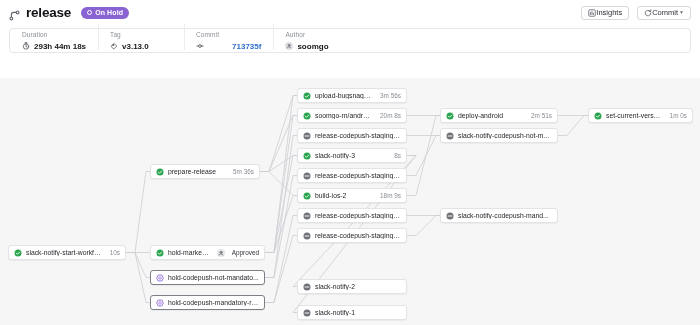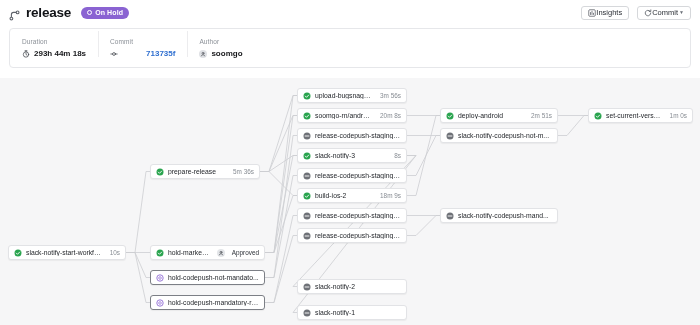--- a/index.html
+++ b/index.html
@@ -34,21 +34,21 @@
   .btn{
     display:inline-flex;align-items:center;
     height:14px;padding:0 6px;border:1px solid #d6d8db;border-radius:3px;
     background:#fff;font-size:7.5px;color:#2b2f36;white-space:nowrap;
   }
   .btn svg{width:8px;height:8px;display:block;color:#4a4f57;}
   .caret{font-size:5px;line-height:1;color:#6b7078;margin-left:1px;}
 
   
   .meta{
-    position:absolute;left:9px;top:28px;width:682px;height:40px;
+    position:absolute;left:9px;top:28px;width:682px;height:25px;
     border:1px solid #e6e7ea;border-radius:4px;background:#fff;
     display:flex;align-items:center;box-sizing:border-box;
   }
   .meta-cell{padding:0 12px;min-width:62px;position:relative;}
   .meta-cell + .meta-cell::before{
     content:"";position:absolute;left:0;top:-7px;height:26px;width:1px;background:#ececee;
   }
   .meta-label{font-size:6.5px;color:#8b9097;margin-bottom:4px;letter-spacing:.1px;}
   .meta-value{display:flex;align-items:center;gap:4px;font-size:8px;font-weight:700;color:#16171a;white-space:nowrap;}
   .meta-value svg{width:8px;height:8px;display:block;color:#44484f;flex:0 0 8px;}
@@ -138,20 +138,32 @@
             <svg viewBox="0 0 16 16" fill="none" stroke="currentColor" stroke-width="1.5" stroke-linecap="round" stroke-linejoin="round">
               <circle cx="8" cy="9" r="5.4"></circle>
               <path d="M8 6.2V9l2 1.2"></path>
               <path d="M6 1.6h4M8 1.6v2"></path>
             </svg>
           </span>
           <span>293h 44m 18s</span>
         </div>
       </div>
       <div class="meta-cell">
+        <div class="meta-label">Tag</div>
+        <div class="meta-value">
+          <span>
+            <svg viewBox="0 0 16 16" fill="none" stroke="currentColor" stroke-width="1.5" stroke-linecap="round" stroke-linejoin="round">
+              <path d="M2.6 8.2 8 2.8l5.4 5.4L8 13.6z"></path>
+              <circle cx="6.2" cy="6.2" r=".9" fill="currentColor"></circle>
+            </svg>
+          </span>
+          <span>v3.13.0</span>
+        </div>
+      </div>
+      <div class="meta-cell">
         <div class="meta-label">Commit</div>
         <div class="meta-value">
           <span>
             <svg viewBox="0 0 16 16" fill="none" stroke="currentColor" stroke-width="1.5" stroke-linecap="round" stroke-linejoin="round">
               <circle cx="8" cy="8" r="2.8"></circle>
               <path d="M1.6 8h3.6M10.8 8h3.6"></path>
             </svg>
           </span>
           <span class="meta-link">713735f</span>
         </div>

